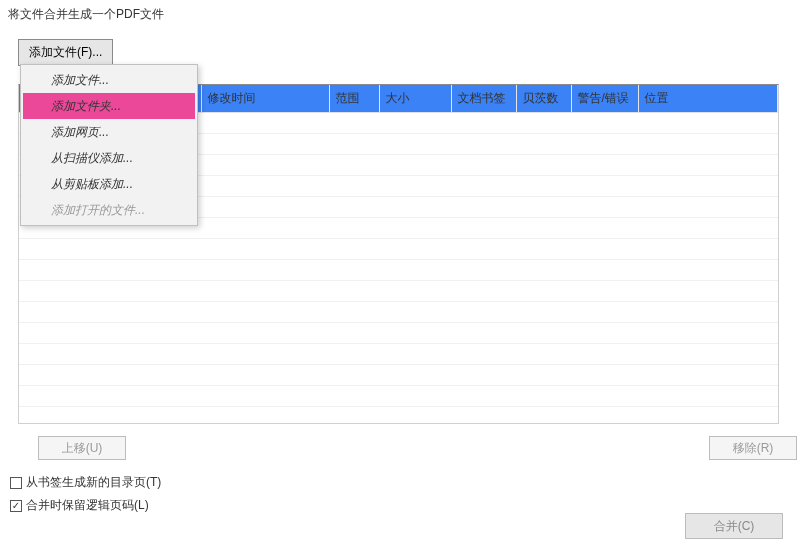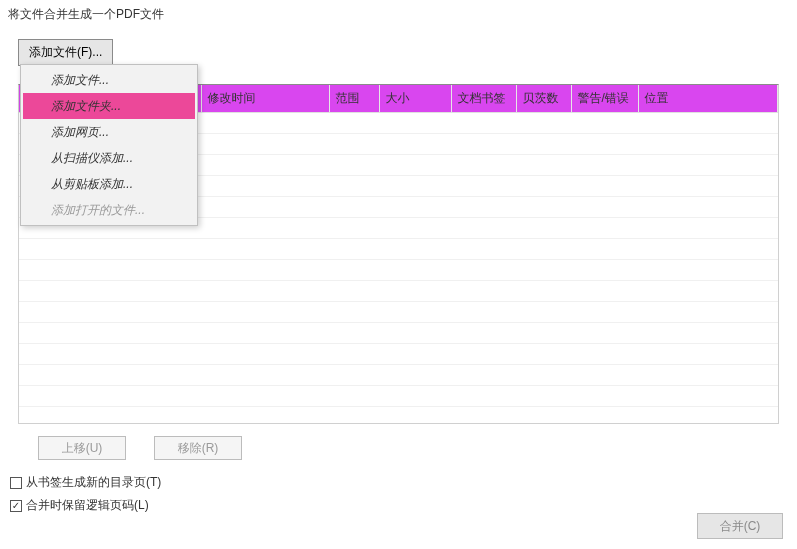--- a/index.html
+++ b/index.html
@@ -71,39 +71,40 @@
       overflow: hidden;
       background: #fff;
       position: relative;
     }
     table {
       width: 100%;
       border-collapse: collapse;
       table-layout: fixed;
     }
     thead th {
-      background: #d946ef;
+      background: #3b82f6;
       border-right: 1px solid #e6e6e6;
       border-bottom: 1px solid #e0e0e0;
       text-align: left;
       font-weight: normal;
       font-size: 12px;
       padding: 5px 6px;
       white-space: nowrap;
       overflow: hidden;
     }
     tbody td {
       border-bottom: 1px solid #f0f0f0;
       height: 21px;
       padding: 0 6px;
     }
     .action-row {
       display: flex;
       gap: 28px;
       margin: 12px 0 12px 38px;
+      justify-content: space-between;
     }
     .act-btn {
       width: 88px;
       height: 24px;
       border: 1px solid #bcbcbc;
       background: #f5f5f5;
       color: #9a9a9a;
       font-family: inherit;
       font-size: 12px;
       cursor: default;
@@ -132,21 +133,21 @@
       content: "✓";
       color: #333;
       font-size: 10px;
     }
     .merge-row {
       position: absolute;
       right: 14px;
       bottom: 10px;
     }
     .merge-btn {
-      width: 86px;
+      width: 98px;
       height: 26px;
       border: 1px solid #bcbcbc;
       background: #e6e6e6;
       color: #8a8a8a;
       font-family: inherit;
       font-size: 12px;
       cursor: default;
     }
   </style>
 </head>

